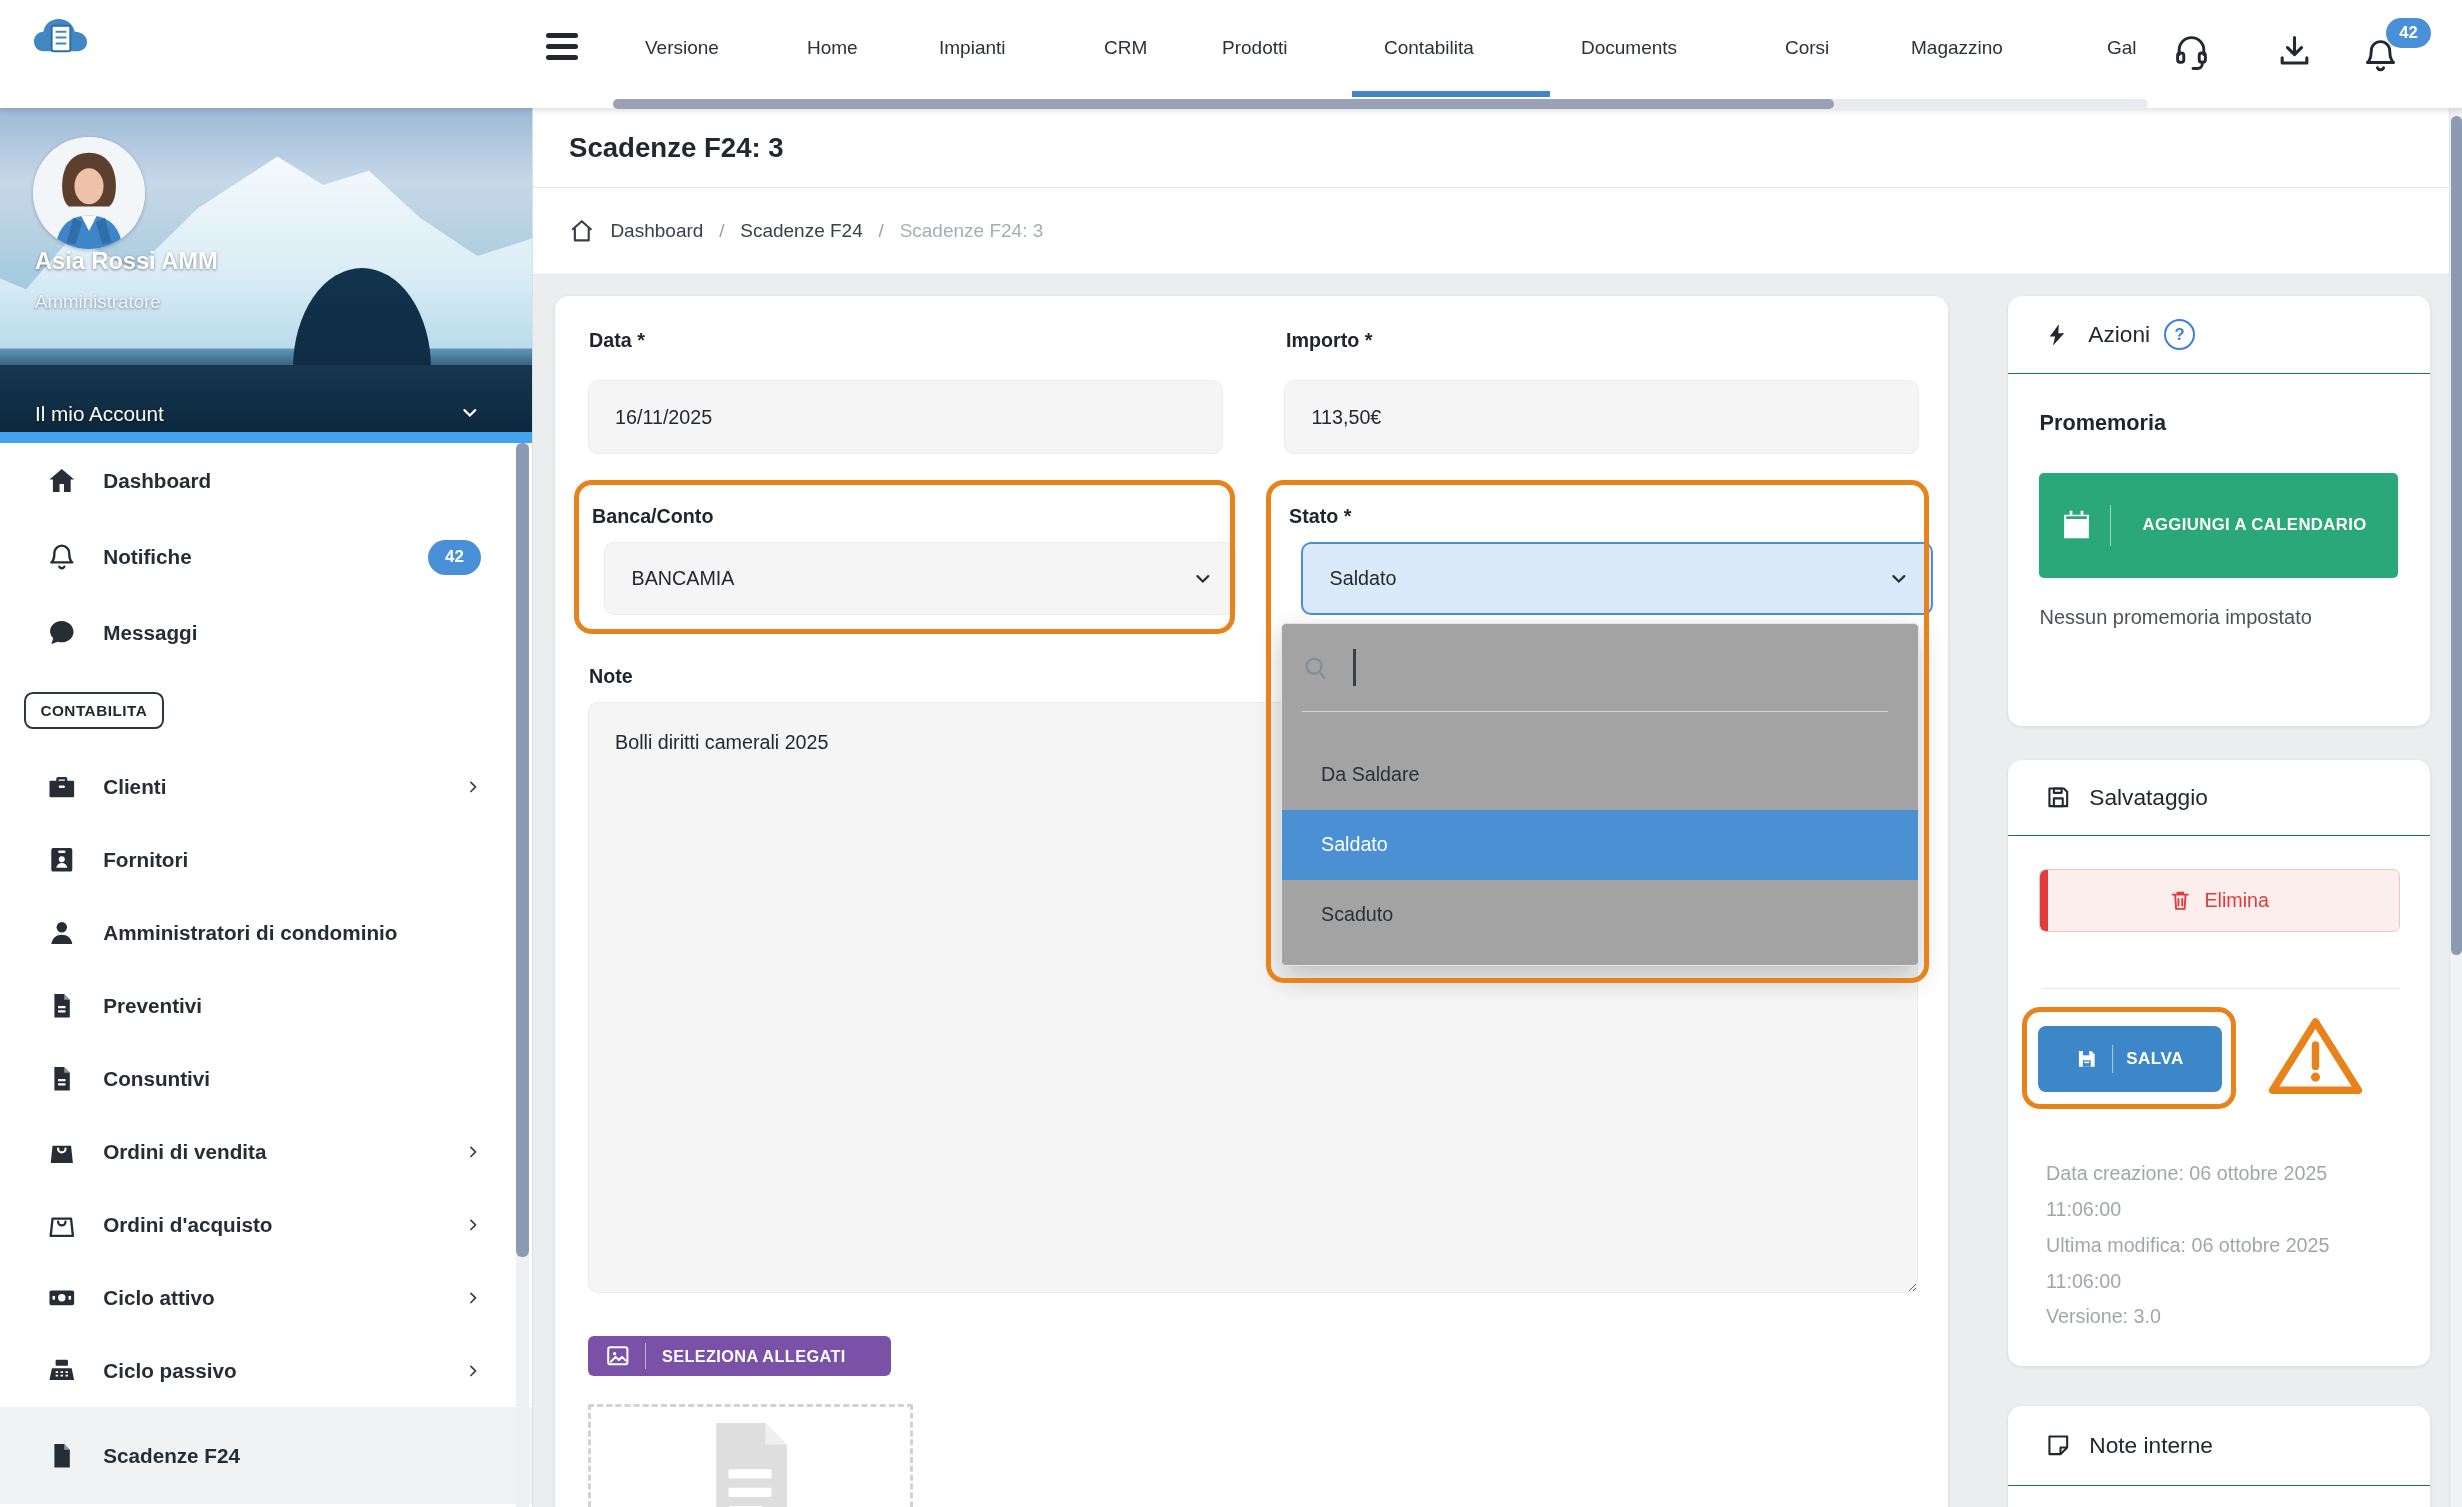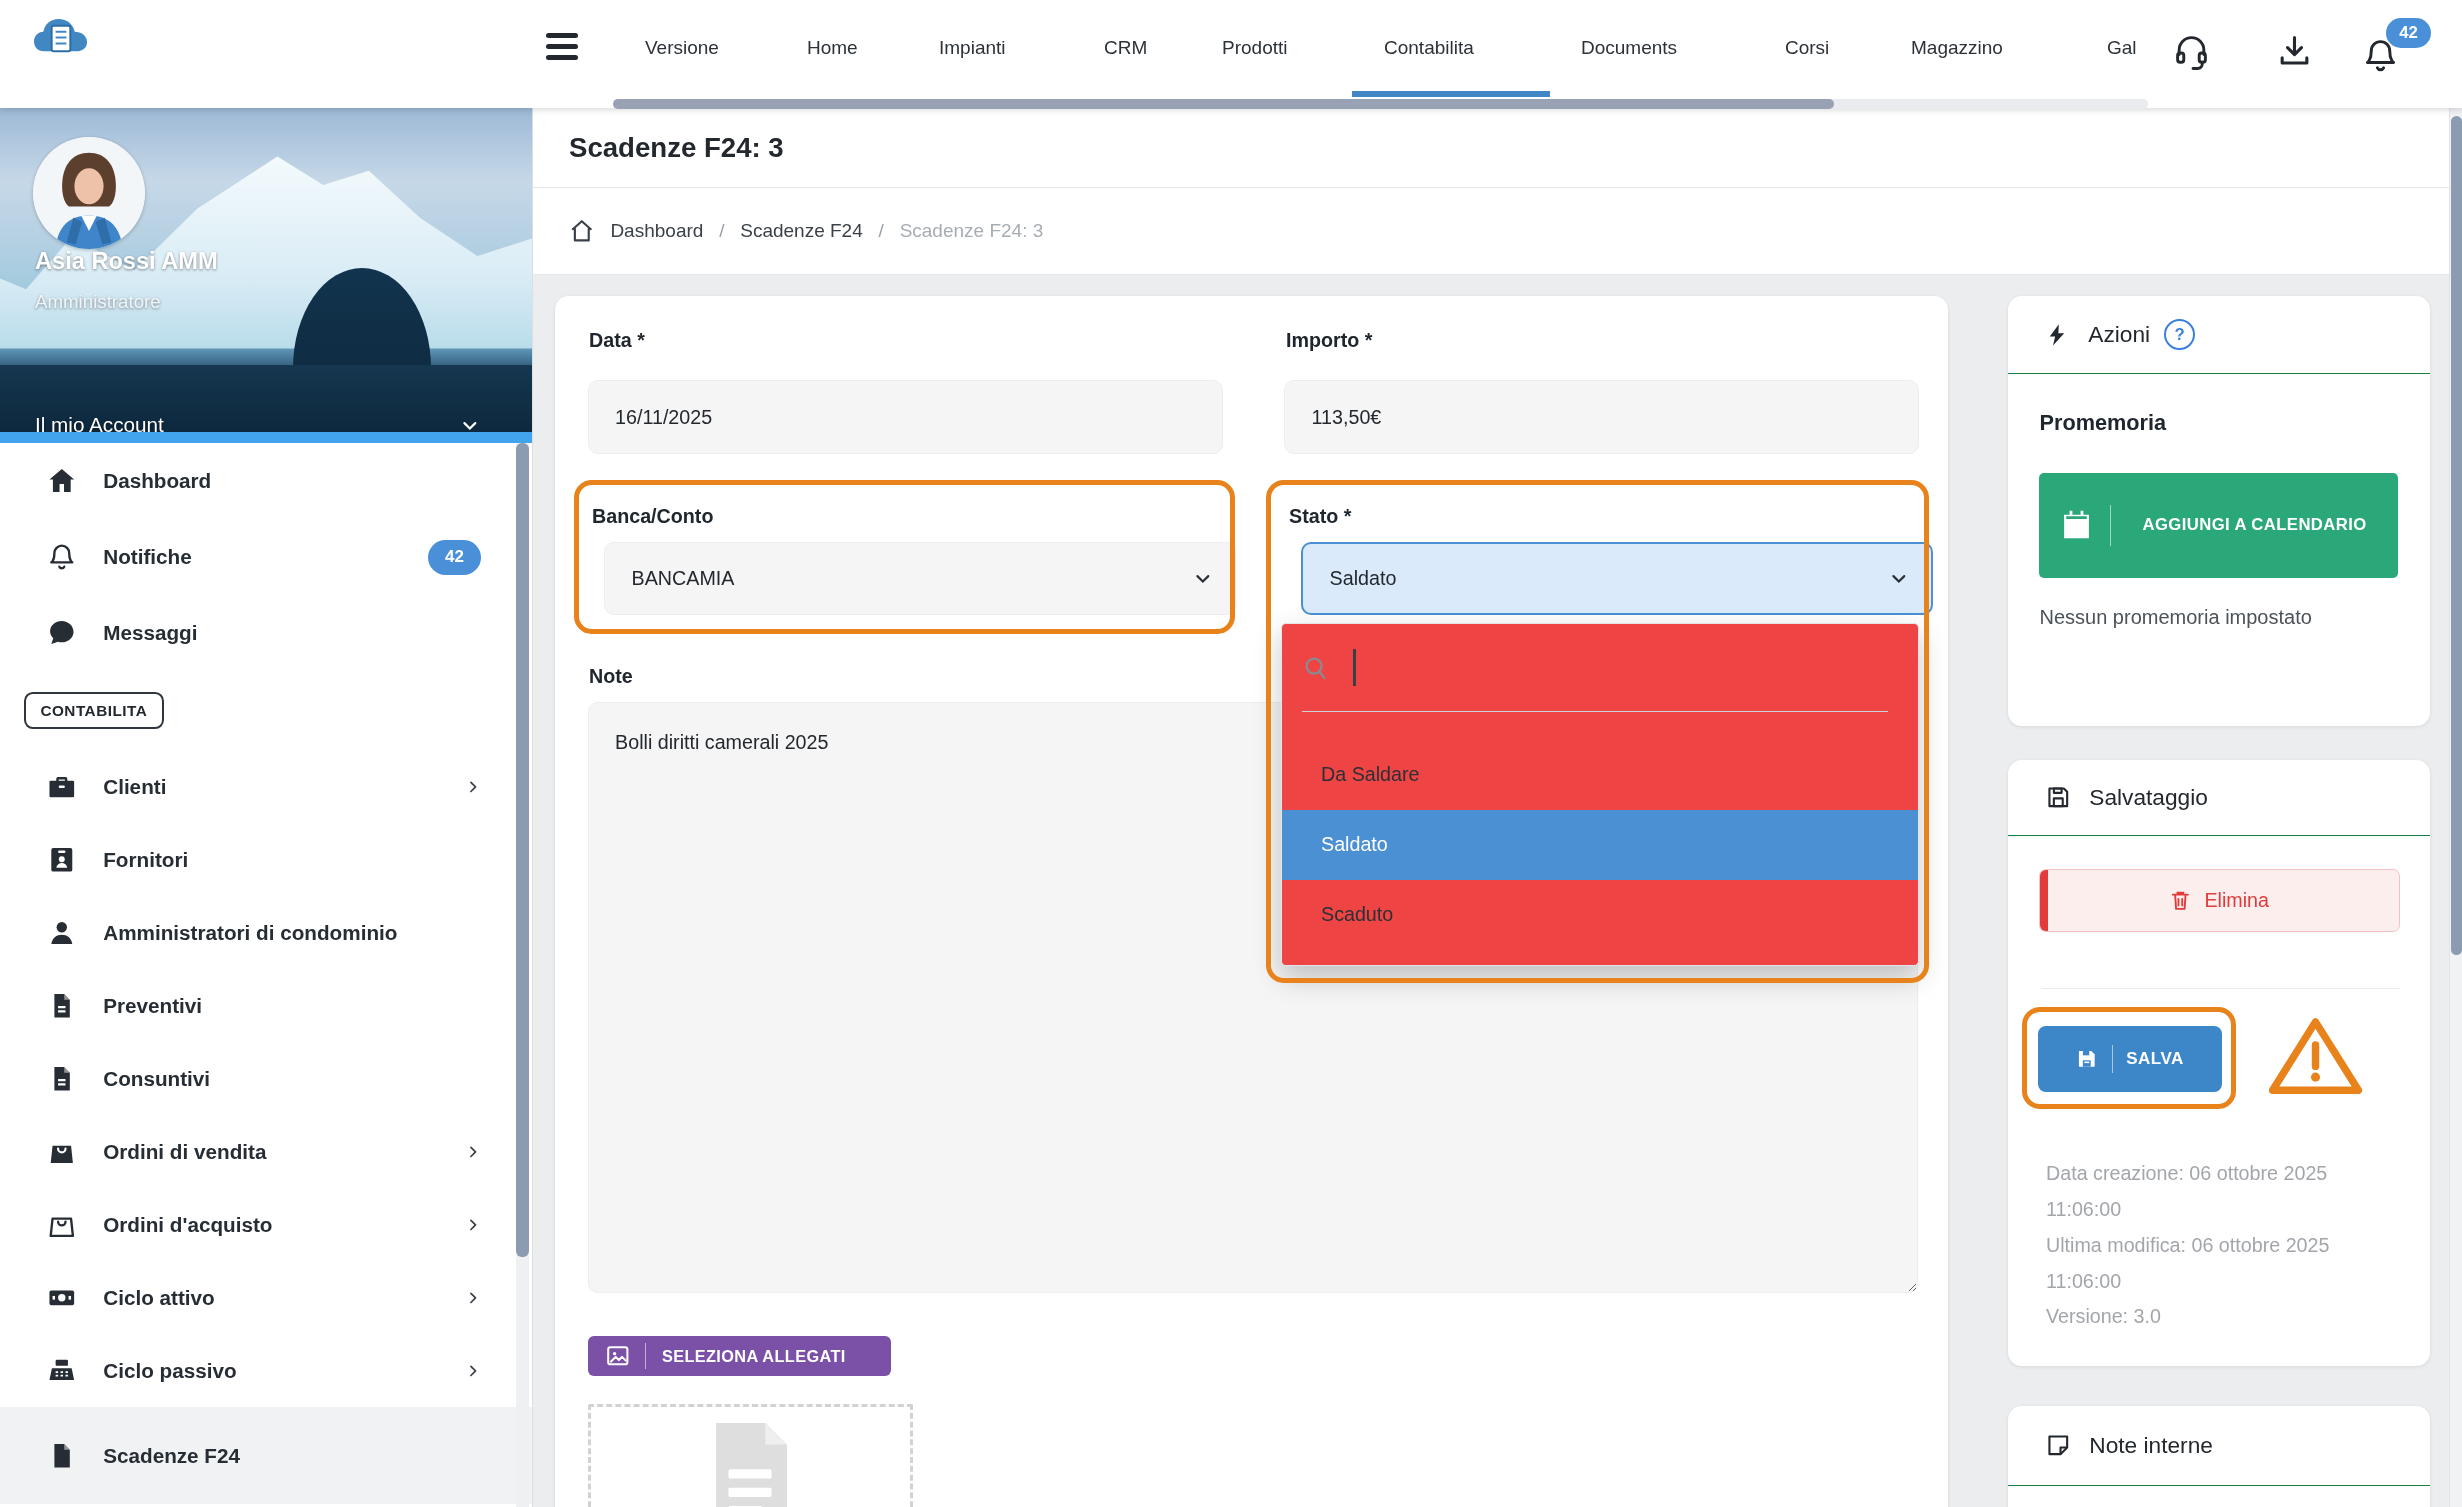--- a/index.html
+++ b/index.html
@@ -27,21 +27,21 @@
     background:linear-gradient(180deg,#9db9d6 0%,#c6d8e8 22%,#b4d0e2 40%,#9dc8dd 58%,#6fa9ca 70%,#1d4260 80%,#102c42 100%);}
   .berg{position:absolute;left:-19.7px;right:-19.7px;top:39px;bottom:59px;
     background:linear-gradient(180deg,#f6fbfd 0%,#d9ecf5 55%,#a9d4e6 100%);
     clip-path:polygon(0 85%,0 52%,8% 60%,16% 38%,27% 52%,38% 26%,52% 4%,60% 16%,68% 10%,77% 30%,87% 46%,100% 36%,100% 85%);}
   .berg-arch{position:absolute;left:55%;bottom:57px;width:26%;height:118px;background:linear-gradient(#12344e,#0e2a40);
     border-radius:50% 50% 0 0/85% 85% 0 0;}
   .sea{position:absolute;left:0;right:0;bottom:10.8px;height:67px;background:linear-gradient(#15374f,#0d283d);}
   .avatar{position:absolute;left:32.5px;top:28.6px;width:112px;height:112px;border-radius:50%;background:#f2f6f9;overflow:hidden;box-shadow:0 1px 3.9px rgba(0,0,0,.25);}
   .p-name{position:absolute;left:35px;top:140px;font-size:23.6px;font-weight:bold;color:#fff;text-shadow:0 1px 3px rgba(0,0,0,.45);}
   .p-role{position:absolute;left:35px;top:183px;font-size:18.7px;color:#f2f5f8;text-shadow:0 1px 3px rgba(0,0,0,.45);}
-  .p-account{position:absolute;left:0;right:0;top:294px;height:35px;display:flex;align-items:flex-end;padding:0 51px 0 35px;cursor:pointer;}
+  .p-account{position:absolute;left:0;right:0;top:294px;height:35px;display:flex;align-items:flex-start;padding:0 51px 0 35px;cursor:pointer;}
   .p-account-label{font-size:20.7px;color:#fff;text-shadow:0 1px 3px rgba(0,0,0,.5);flex:1;}
   .p-blue-bar{position:absolute;left:0;right:0;bottom:0;height:10.8px;background:#41a4ec;}
   .menu{position:absolute;left:0;top:335px;right:0;}
   .menu-item{height:73px;display:flex;align-items:center;padding:0 51px 0 47px;cursor:pointer;position:relative;}
   .menu-item.tall{height:76px;}
   .menu-item.active{height:97px;background:#f1f2f3;}
   .micon{width:29.6px;height:29.6px;color:#272d34;flex:none;}
   .mlabel{margin-left:26.6px;font-size:20.7px;font-weight:600;color:#272d34;white-space:nowrap;}
   .mbadge{margin-left:auto;min-width:53px;height:35px;background:#4a90d9;color:#fff;border-radius:17.7px;
     font-size:17px;font-weight:bold;display:flex;align-items:center;justify-content:center;}
@@ -61,21 +61,21 @@
   .card{position:absolute;background:#fff;border-radius:13.8px;box-shadow:0 1px 3.9px rgba(25,30,40,.10);}
   .main-card{left:555px;top:296px;width:1393px;height:1379px;}
   .f-label{position:absolute;font-size:19.7px;font-weight:bold;color:#20262e;}
   .f-input{position:absolute;height:74px;background:#f5f5f6;border:1px solid #ededee;border-radius:9.9px;
     display:flex;align-items:center;padding:0 26.6px;font-size:19.7px;color:#23282e;box-sizing:border-box;cursor:text;}
   .f-select{position:absolute;height:73px;background:#f5f5f6;border:1px solid #ededee;border-radius:9.9px;
     display:flex;align-items:center;padding:0 59px 0 26.6px;font-size:19.7px;color:#23282e;box-sizing:border-box;cursor:pointer;margin-left:14px;}
   .f-select .chev{position:absolute;right:21.7px;width:21.7px;height:21.7px;color:#2a2f35;}
   .f-select.open{background:#daeafa;border:2px solid #4a90d2;}
   .hl{position:absolute;border:5.9px solid #e8821b;border-radius:17.7px;pointer-events:none;z-index:8;}
-  .dd-panel{position:absolute;left:726px;top:327px;width:636px;height:341px;background:#ef4444;border:1px solid #e3e5e8;border-radius:4.9px;
+  .dd-panel{position:absolute;left:726px;top:327px;width:636px;height:341px;background:#a3a3a3;border:1px solid #e3e5e8;border-radius:4.9px;
     box-shadow:0 11.8px 27.6px rgba(0,0,0,.22);z-index:7;}
   .dd-search{height:87px;margin:0 29.6px 0 19.7px;border-bottom:1px solid #cdd2d8;display:flex;align-items:center;cursor:text;}
   .dd-search .caret{width:3px;height:37px;background:#3a3f45;margin-left:23.6px;}
   .dd-opts{margin-top:27.6px;}
   .dd-opt{height:70px;display:flex;align-items:center;padding-left:39px;font-size:19.7px;color:#2b3036;cursor:pointer;}
   .dd-opt.selected{background:#4a90d2;color:#fff;}
   .note-area{position:absolute;left:32.5px;top:406px;width:1330px;height:591px;background:#f5f5f6;border:1px solid #ededee;border-radius:9.9px;
     box-sizing:border-box;padding:27.6px 26.6px;font-size:19.7px;color:#23282e;font-family:"Liberation Sans",sans-serif;resize:vertical;}
   .btn-attach{position:absolute;left:32.5px;top:1040px;width:303px;height:40px;background:#7a51a7;border-radius:5.9px;
     display:flex;align-items:center;padding:0 17.7px;box-sizing:border-box;cursor:pointer;}

